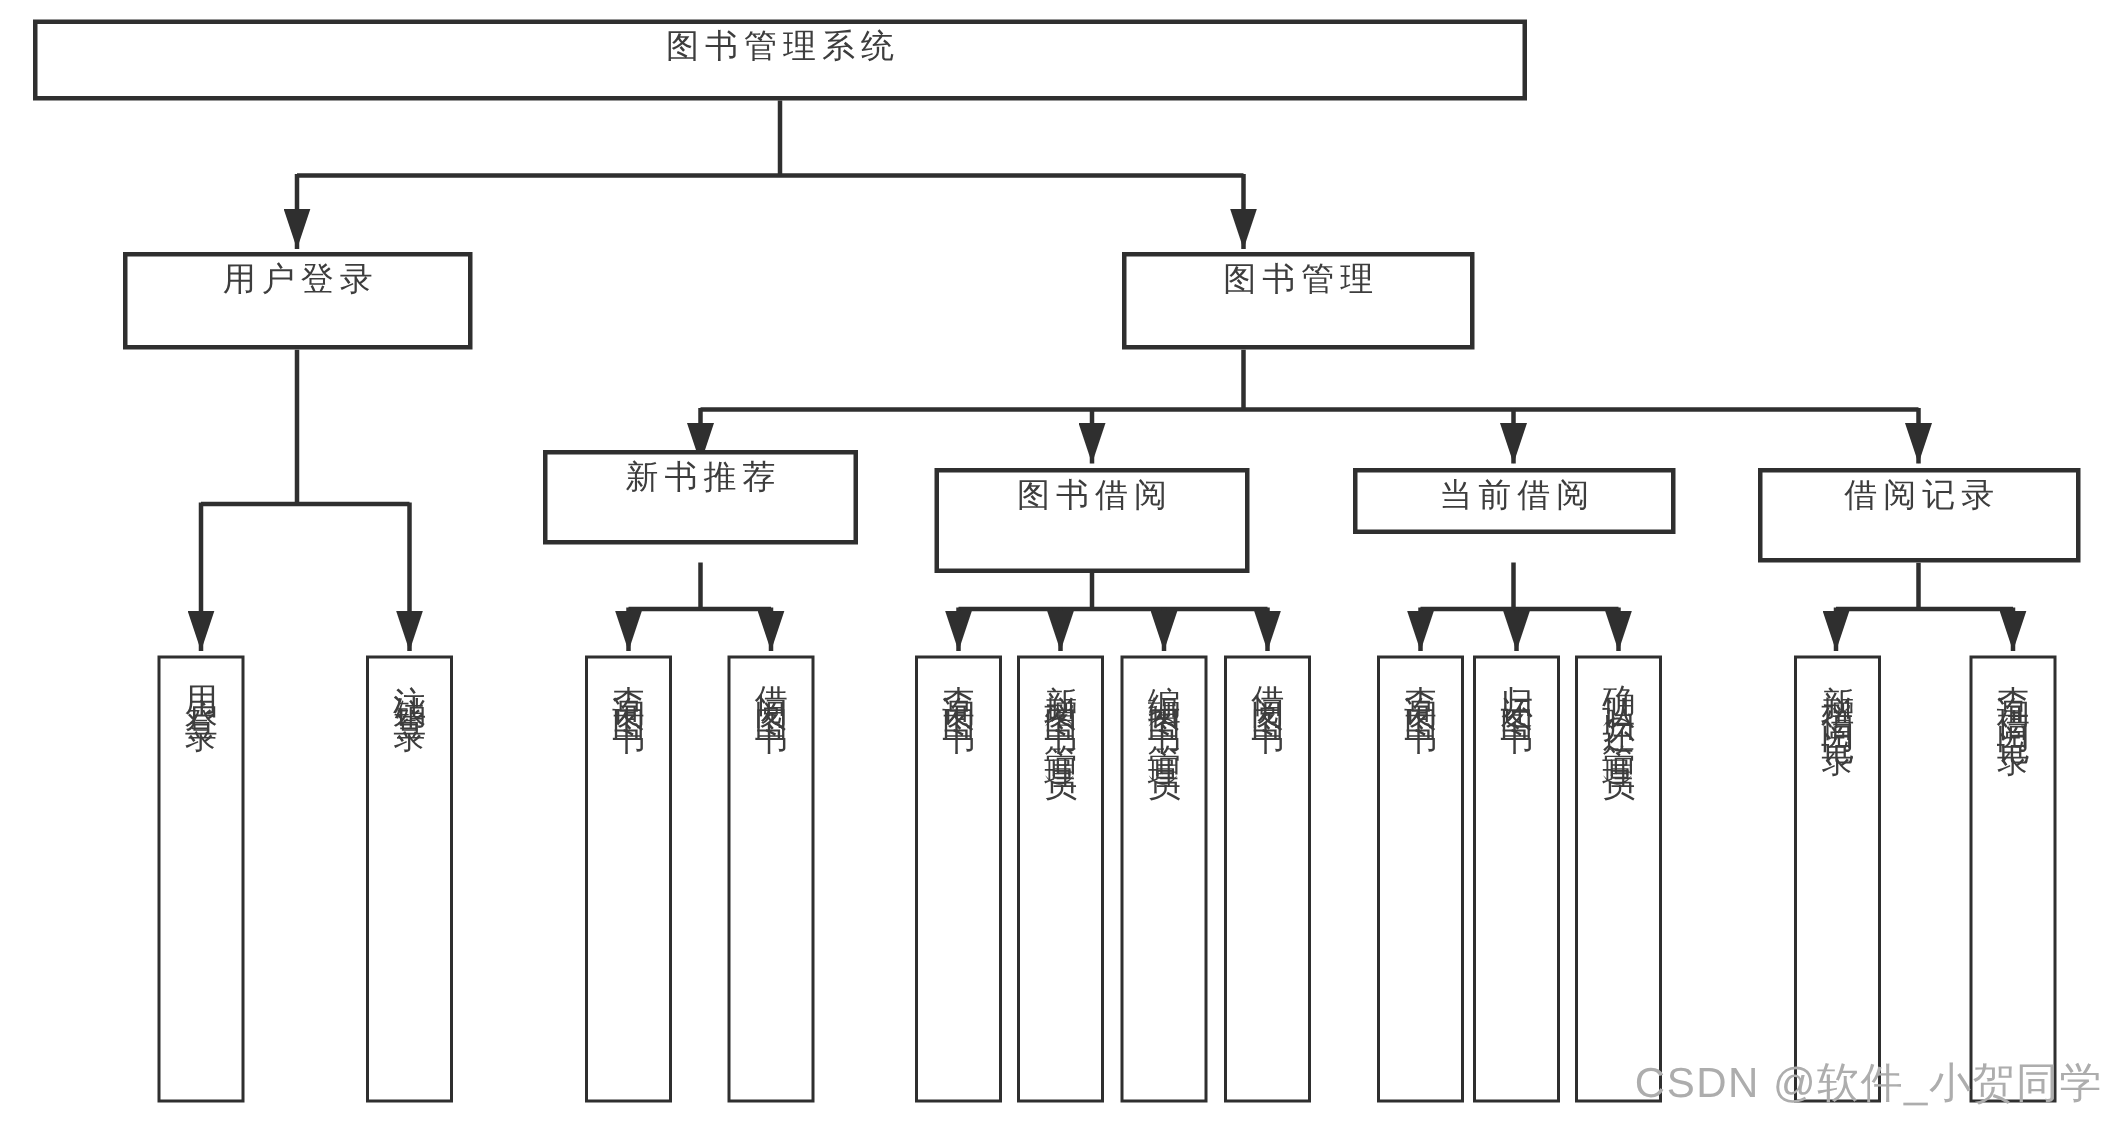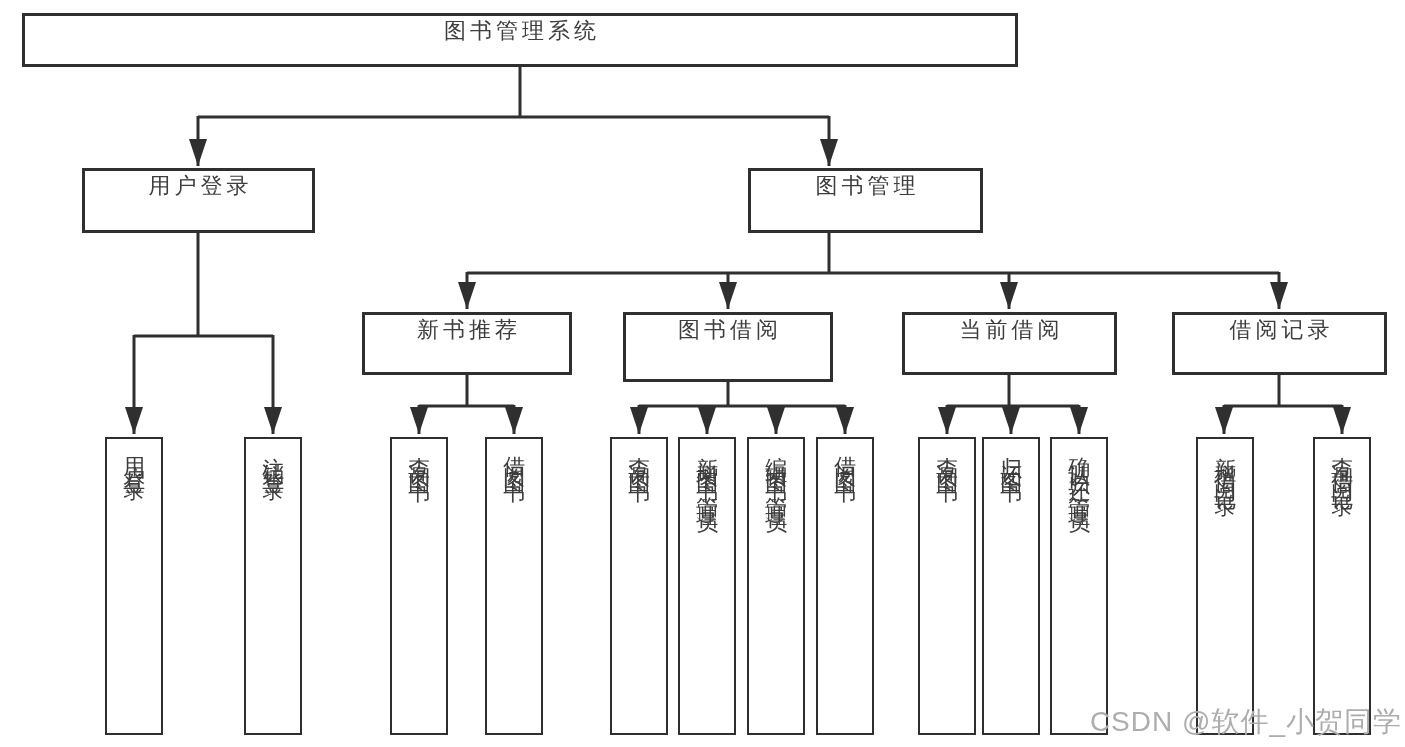--- a/index.html
+++ b/index.html
@@ -96,27 +96,27 @@
     <span class="h-label">图书管理系统</span>
   </div>
 
   <div class="box" style="left:82px;top:168px;width:233px;height:65px;">
     <span class="h-label">用户登录</span>
   </div>
   <div class="box" style="left:712px;top:168px;width:235px;height:65px;margin-left:36px;">
     <span class="h-label">图书管理</span>
   </div>
 
-  <div class="box" style="left:362px;top:312px;width:210px;height:63px;">
+  <div class="box" style="left:362px;top:300px;width:210px;height:63px;">
     <span class="h-label">新书推荐</span>
   </div>
   <div class="box" style="left:623px;top:312px;width:210px;height:70px;">
     <span class="h-label">图书借阅</span>
   </div>
-  <div class="box" style="left:902px;top:312px;width:215px;height:63px;">
+  <div class="box" style="left:902px;top:312px;width:215px;height:44px;">
     <span class="h-label">当前借阅</span>
   </div>
   <div class="box" style="left:1172px;top:312px;width:215px;height:63px;">
     <span class="h-label">借阅记录</span>
   </div>
 
   <div class="box leaf" style="left:105px;top:437px;width:58px;height:298px;">
     <span class="v-label">用户登录</span>
   </div>
   <div class="box leaf" style="left:244px;top:437px;width:58px;height:298px;">

